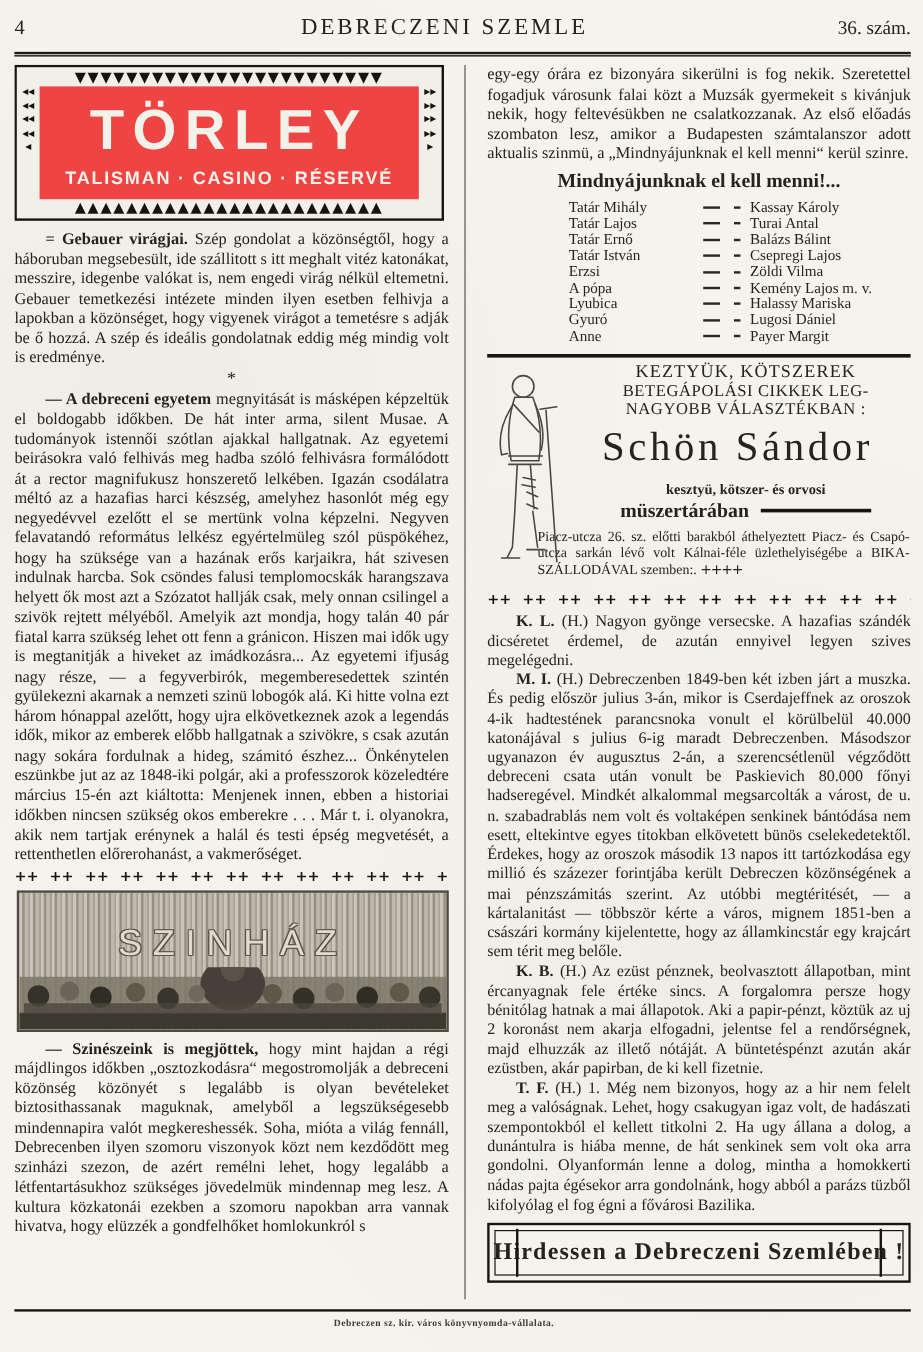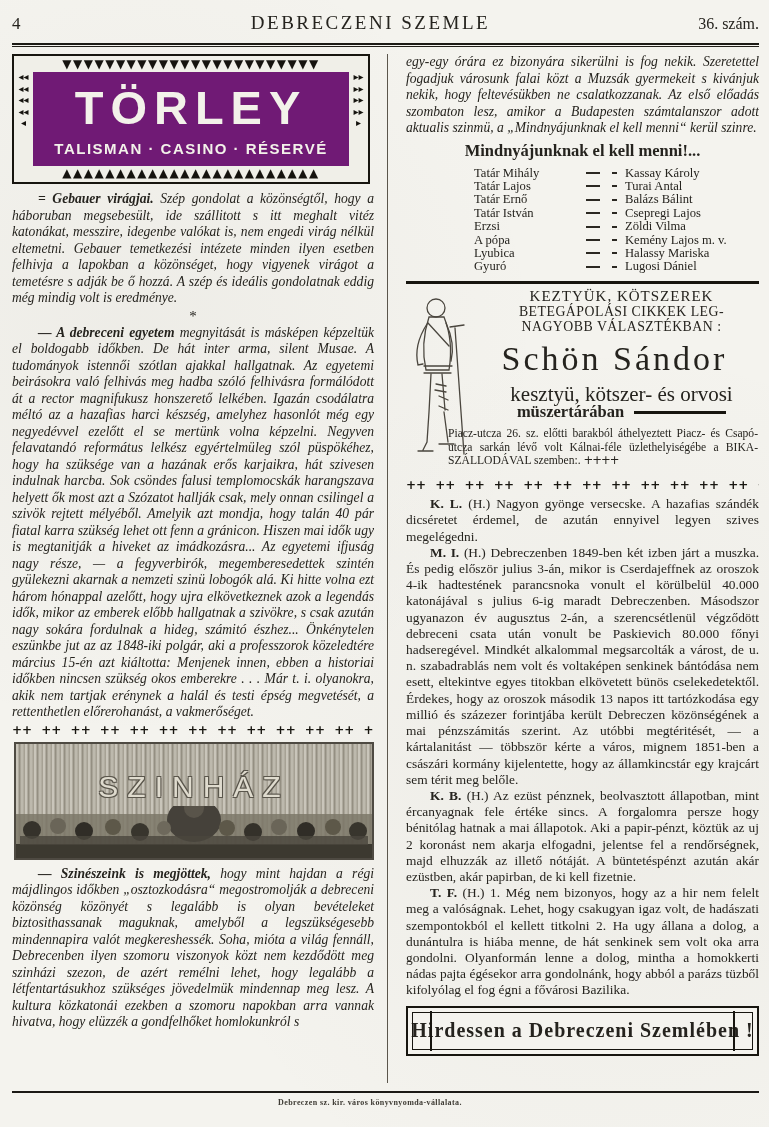--- a/index.html
+++ b/index.html
@@ -21,30 +21,30 @@
   .header-rule{position:absolute;top:43px;left:12px;right:10px;height:3px;
     background:linear-gradient(#1c1a15 0 2px, transparent 2px);border-bottom:1px solid rgba(40,37,30,.55);}
   
   .columns{position:absolute;top:54px;left:12px;right:10px;bottom:44px;overflow:hidden;}
   .col-divider{position:absolute;left:375px;top:0;bottom:0;width:1px;background:#5b564c;}
   .col{position:absolute;top:0;bottom:0;}
   .col-left{left:0;width:362px;}
   .col-right{left:394px;width:353px;}
   .body-text{font-size:13.6px;line-height:16.5px;text-align:justify;}
   .body-text .lead{font-weight:bold;}
-  p.article{margin:0 0 2px 0;text-indent:26px;font-style:italic;}
+  p.article{margin:0 0 2px 0;text-indent:26px;}
   p.noindent{text-indent:0;}
   
   .torley{width:358px;border:2px solid #17150f;background:#f0efe8;padding:2px;box-sizing:border-box;}
   .t-top,.t-bottom{font-size:12px;line-height:13px;letter-spacing:1.5px;text-align:center;
     color:#15130e;white-space:nowrap;overflow:hidden;font-family:"DejaVu Sans",sans-serif;}
   .t-mid{display:flex;align-items:stretch;}
   .t-side{width:15px;font-size:10px;line-height:11.5px;word-break:break-all;text-align:center;
     color:#15130e;overflow:hidden;font-family:"DejaVu Sans",sans-serif;}
-  .t-box{flex:1;background:#701a75;margin:1px 2px;text-align:center;padding:10px 4px 9px;}
+  .t-box{flex:1;background:#ef4444;margin:1px 2px;text-align:center;padding:10px 4px 9px;}
   .t-brand{font-family:"Liberation Sans",sans-serif;font-weight:bold;font-size:47px;line-height:52px;
     letter-spacing:7px;color:#f3f2ea;}
   .t-sub{font-family:"Liberation Sans",sans-serif;font-weight:bold;font-size:15px;letter-spacing:1.5px;
     color:#f3f2ea;margin-top:6px;}
   
   .star-sep{text-align:center;font-size:15px;line-height:14px;margin:2px 0;}
   .cross-row{font-family:"DejaVu Sans",sans-serif;font-weight:bold;font-size:12px;line-height:13px;
     letter-spacing:0px;word-spacing:5px;white-space:nowrap;overflow:hidden;text-align:center;
     color:#17150f;margin:3px 0 4px;}
   
@@ -62,21 +62,21 @@
   .cast-role{width:104px;white-space:nowrap;}
   .cast-dashes{flex:1;height:2px;margin:0 8px;background:repeating-linear-gradient(90deg,#2b2822 0 14px,transparent 14px 26px);}
   .cast-actor{width:128px;white-space:nowrap;}
   .thick-rule{height:3px;background:#17150f;margin:2px 0 4px;}
   
   .schon{position:relative;min-height:188px;}
   .schon-figure{position:absolute;left:0;top:6px;}
   .schon-head{margin-left:78px;text-align:center;font-size:15px;line-height:16px;letter-spacing:1px;}
   .schon-head2{margin-left:78px;text-align:center;font-size:13.8px;line-height:15px;letter-spacing:0.5px;}
   .schon-name{margin-left:64px;text-align:center;font-size:34px;line-height:40px;letter-spacing:3px;margin-top:5px;}
-  .schon-bold1{margin-left:78px;text-align:center;font-weight:normal;font-size:21px;line-height:18px;margin-top:6px;}
+  .schon-bold1{margin-left:78px;text-align:center;font-weight:bold;font-size:12px;line-height:18px;margin-top:6px;}
   .schon-bold2{margin-left:78px;display:flex;align-items:center;justify-content:center;font-weight:bold;font-size:16.5px;line-height:18px;}
   .schon-bold2 .ruleline{width:92px;height:2.5px;background:#17150f;margin-left:10px;}
   .schon-detail{margin:6px 0 0 42px;width:310px;font-weight:normal;font-size:11.6px;line-height:13.5px;text-align:justify;}
   .schon-detail .marks{font-family:"DejaVu Sans",sans-serif;letter-spacing:-1px;}
   
   .ed-heading{text-align:center;font-size:21px;letter-spacing:1.5px;margin:8px 0 6px;}
   .msgs{font-size:13.4px;line-height:16.2px;text-align:justify;}
   .msg{margin:0;text-indent:24px;}
   .msg .ini{font-weight:bold;}
   
@@ -199,20 +199,25 @@
         </div>
       <div class="cast-row">
           <span class="cast-role">Lyubica</span>
           <span class="cast-dashes"></span>
           <span class="cast-actor">Halassy Mariska</span>
         </div>
       <div class="cast-row">
           <span class="cast-role">Gyuró</span>
           <span class="cast-dashes"></span>
           <span class="cast-actor">Lugosi Dániel</span>
+        </div>
+      <div class="cast-row">
+          <span class="cast-role">Anne</span>
+          <span class="cast-dashes"></span>
+          <span class="cast-actor">Payer Margit</span>
         </div>
     </div>
 
     <div class="thick-rule"></div>
 
     <div class="schon">
       <svg class="schon-figure" width="70" height="176" viewBox="0 0 70 176">
         <circle class="sk" cx="30" cy="14" r="9"></circle>
         <path class="sk" d="M23,23 C18,38 16,58 20,76 L43,76 C46,58 44,38 38,23 Z"></path>
         <path class="sk" d="M22,29 L43,52"></path>

